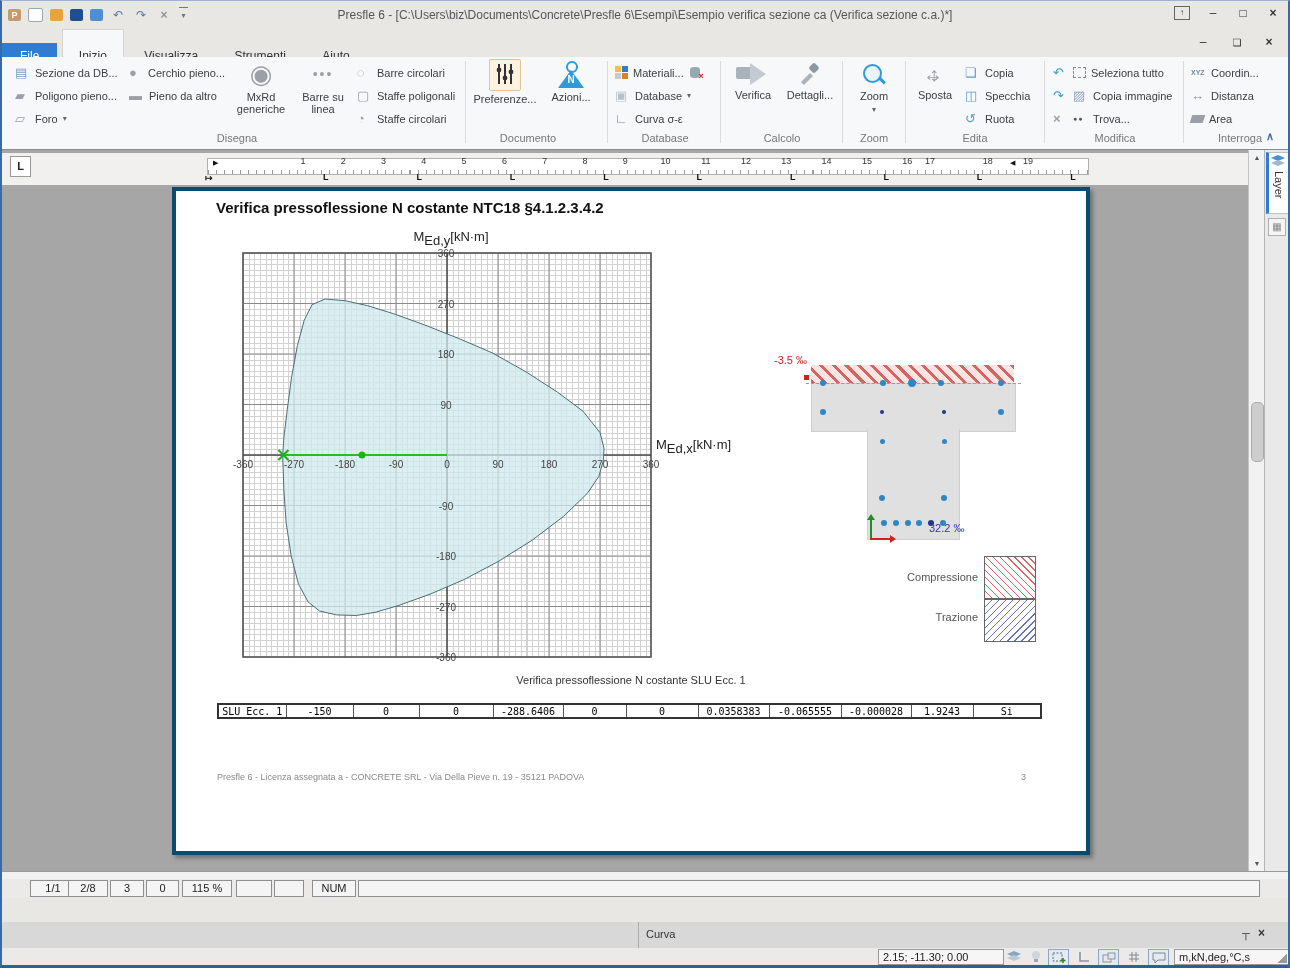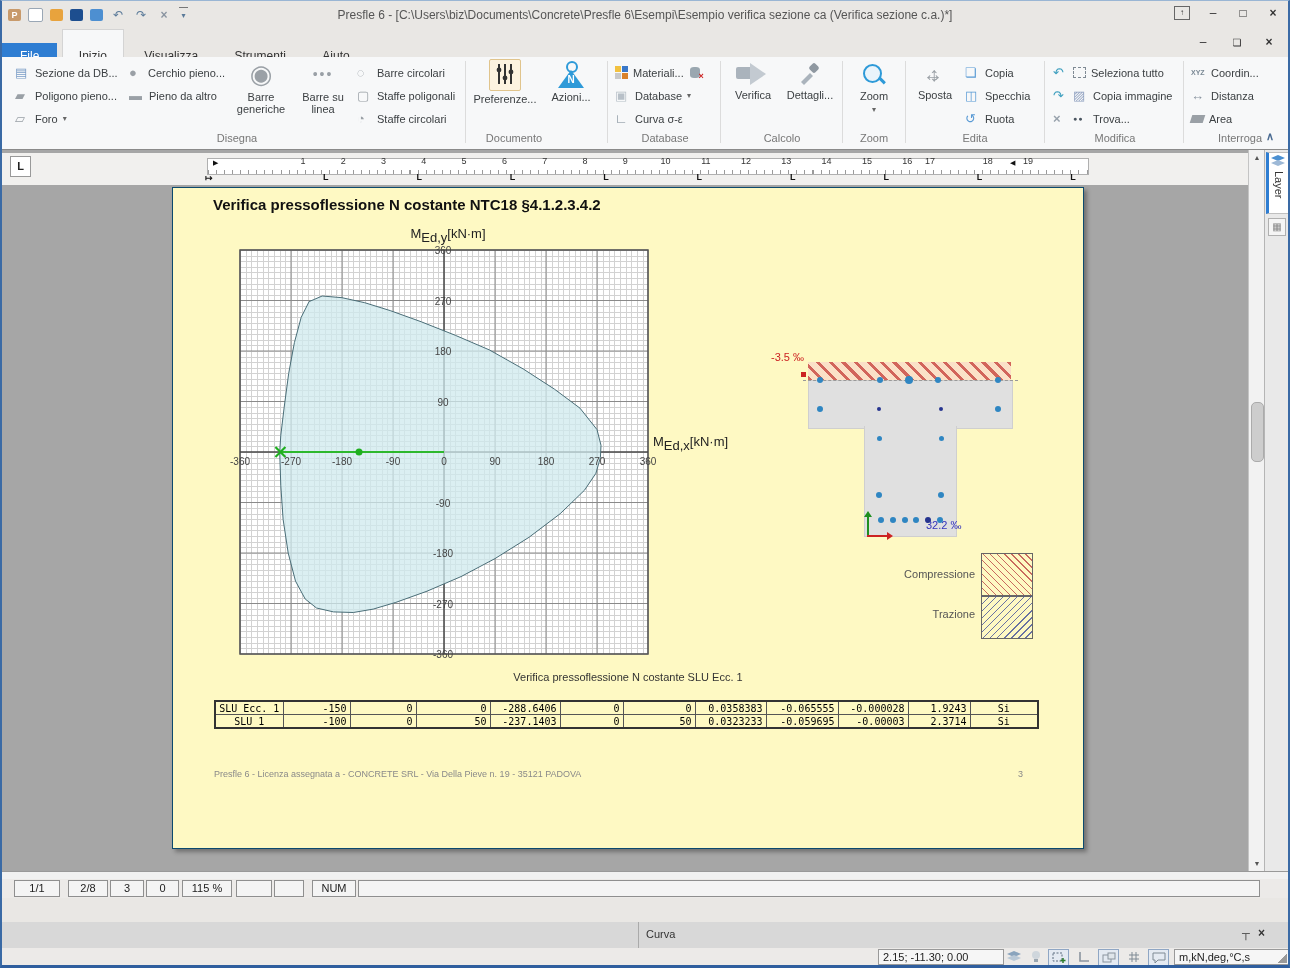--- a/index.html
+++ b/index.html
@@ -29,42 +29,42 @@
   .gico{color:#9aa0a6;font-size:13px;width:15px;}
   .caret{font-size:8px;color:#666;}
   
   #docarea{left:0;top:148px;width:1286px;height:722px;background:#a6a6a6;border-top:1px solid #8a8a8a;}
   #rulerstrip{left:0;top:3px;width:1262px;height:32px;background:#f1f0ee;}
   #rulerband{left:205px;top:5px;width:880px;height:15px;background:#fff;border:1px solid #b0b0b0;
      background-image:repeating-linear-gradient(to right,#9a9a9a 0 1px,transparent 1px 8.06px);
      background-size:100% 4px;background-position:0 100%;background-repeat:no-repeat;}
   .rnum{top:3px;width:18px;text-align:center;font-size:9px;color:#333;}
   .tstop{top:20px;font-size:9px;font-weight:bold;color:#111;line-height:9px;}
-  #page{left:170px;top:37px;width:910px;height:660px;background:#fef9c3;border:1px solid #0c4a6e;box-shadow:3px 3px 4px rgba(50,50,50,.45);}
+  #page{left:170px;top:37px;width:910px;height:660px;background:#ffffff;border:4px solid #0c4a6e;box-shadow:3px 3px 4px rgba(50,50,50,.45);}
   
   #plot{left:67px;top:62px;width:408px;height:404px;background:#fff;
      background-image:repeating-linear-gradient(to right,#d2d2d2 0 1px,transparent 1px 5.67px),
                       repeating-linear-gradient(to bottom,#d2d2d2 0 1px,transparent 1px 5.61px);}
   .tick{position:absolute;font-size:10px;color:#444;text-align:center;background:transparent;}
   .axlbl{font-size:13px;color:#222;}
   .axlbl sub{font-size:13px;}
   
   .concrete{background:#e0e0e0;border:1px solid #cfcfcf;}
   .bar{position:absolute;border-radius:50%;}
   .hatch-red{background:repeating-linear-gradient(45deg,rgba(205,85,80,.9) 0 3px,rgba(248,205,203,.55) 3px 9px);}
   .legend-box{border:1px solid #666;width:50px;height:42px;}
   .lb-red{background:repeating-linear-gradient(45deg,rgba(192,80,77,.85) 0 1px,rgba(255,255,255,0) 1px 5px);}
   .lb-blue{background:repeating-linear-gradient(135deg,rgba(79,91,157,.85) 0 1px,rgba(255,255,255,0) 1px 5px);}
   .legend-lab{font-size:11px;color:#555;text-align:right;width:120px;}
   
   table.res{border-collapse:collapse;table-layout:fixed;width:824px;font-size:10px;}
   table.res th{background:#d9d9d9;border:1px solid #444;font-weight:bold;font-size:9.5px;height:13px;padding:0 2px;border-bottom:2px solid #333;}
   table.res td{border:1px solid #555;font-family:"DejaVu Sans Mono",monospace;font-size:10px;height:12px;padding:0 3px;white-space:nowrap;}
   table.res{border:2px solid #333;}
-  td.num{text-align:right;} td.ctr,th{text-align:center;}
+  td.num{text-align:center;} td.ctr,th{text-align:center;}
   
   #vscroll{left:1246px;top:0;width:16px;height:722px;background:#f2f2f2;border-left:1px solid #c4c4c4;}
   .sarrow{width:16px;height:16px;text-align:center;font-size:7px;line-height:16px;color:#555;}
   #rightdock{left:1262px;top:0;width:24px;height:722px;background:#e9e9e9;border-left:1px solid #b5b5b5;}
   #layertab{left:1px;top:2px;width:22px;height:60px;background:#fff;border:1px solid #c0c0c0;border-left:3px solid #2e7dd2;}
   .vtext{writing-mode:vertical-rl;font-size:11px;color:#333;}
   
   #hscroll{left:0;top:870px;width:1286px;height:8px;background:#f1f1f1;border-top:1px solid #999;}
   #cellrow{left:0;top:878px;width:1286px;height:19px;background:#eceae8;}
   .scell{top:1px;height:15px;border:1px solid #8f8f8f;background:#f4f4f4;text-align:center;font-size:11px;color:#222;line-height:15px;}
@@ -134,21 +134,21 @@
           <span class="gico">●</span>
           <span>Cerchio pieno...</span>
         </div>
       <div class="sbtn">
           <span class="gico">▬</span>
           <span>Pieno da altro</span>
         </div>
     </div>
     <div class="r bigbtn" style="left:228px;top:2px;width:62px;">
       <div style="font-size:26px;color:#9aa0a6;line-height:30px;">◉</div>
-      <div class="blabel">Barre generiche</div>
+      <div class="blabel">MxRd generiche</div>
     </div>
     <div class="r bigbtn" style="left:292px;top:2px;width:58px;">
       <div style="font-size:14px;color:#9aa0a6;line-height:30px;letter-spacing:2px;">•••</div>
       <div class="blabel">Barre su linea</div>
     </div>
     <div class="r" style="left:352px;top:4px;width:108px;">
       <div class="sbtn">
           <span class="gico">◌</span>
           <span>Barre circolari</span>
         </div>
@@ -182,21 +182,21 @@
       <div class="blabel">Preferenze...</div>
     </div>
     <div class="r bigbtn" style="left:540px;top:2px;width:58px;">
       <div style="position:relative;margin:2px auto 0;width:26px;height:28px;">
         <span style="position:absolute;left:8px;top:0;width:8px;height:8px;border:2px solid #2e9ad8;border-radius:50%;"></span>
         <span style="position:absolute;left:0;top:9px;width:0;height:0;border-left:13px solid transparent;border-right:13px solid transparent;border-bottom:18px solid #2e9ad8;"></span>
         <span style="position:absolute;left:0;top:13px;width:26px;text-align:center;color:#fff;font-size:10px;font-weight:bold;">N</span>
       </div>
       <div class="blabel">Azioni...</div>
     </div>
-    <span class="r glabel" style="left:448px;width:128px;">Documento</span>
+    <span class="r glabel" style="left:462px;width:128px;">Documento</span>
     <div class="r gsep" style="left:605px;"></div>
 
     <div class="r" style="left:610px;top:4px;width:106px;">
       <div class="sbtn">
         <span style="display:inline-grid;grid-template-columns:6px 6px;gap:1px;">
             <i style="background:#f2c140;height:6px;"></i>
             <i style="background:#3a78c9;height:6px;"></i>
             <i style="background:#c9c9c9;height:6px;"></i>
             <i style="background:#d9822b;height:6px;"></i>
           </span>
@@ -466,34 +466,20 @@
               <td class="num">0</td>
               <td class="num">-288.6406</td>
               <td class="num">0</td>
               <td class="num">0</td>
               <td class="num">0.0358383</td>
               <td class="num">-0.065555</td>
               <td class="num">-0.000028</td>
               <td class="num">1.9243</td>
               <td class="ctr">Si</td>
         </tr>
-        <tr>
-          <td class="ctr">SLU 1</td>
-              <td class="num">-100</td>
-              <td class="num">0</td>
-              <td class="num">50</td>
-              <td class="num">-237.1403</td>
-              <td class="num">0</td>
-              <td class="num">50</td>
-              <td class="num">0.0323233</td>
-              <td class="num">-0.059695</td>
-              <td class="num">-0.00003</td>
-              <td class="num">2.3714</td>
-              <td class="ctr">Si</td>
-        </tr>
       </tbody>
         </table>
 
       <div class="r" style="left:41px;top:581px;font-size:9px;color:#8a8a8a;">Presfle 6 - Licenza assegnata a - CONCRETE SRL - Via Della Pieve n. 19 - 35121 PADOVA</div>
       <div class="r" style="left:845px;top:581px;font-size:9px;color:#8a8a8a;">3</div>
     </div>
 
     <div class="r" id="vscroll">
       <div class="sarrow r" style="left:0;top:0;">▲</div>
       <div class="r" style="left:2px;top:252px;width:11px;height:58px;background:#cdcdcd;border:1px solid #ababab;border-radius:5px;"></div>
@@ -508,21 +494,21 @@
           </svg>
         <div class="vtext" style="margin-left:4px;">Layer</div>
       </div>
       <div class="r" style="left:3px;top:68px;width:16px;height:16px;border:1px solid #b0b0b0;background:#f5f5f5;text-align:center;font-size:10px;color:#888;line-height:16px;">▦</div>
     </div>
   </div>
 
   <div class="r" id="hscroll"></div>
 
   <div class="r" id="cellrow">
-    <span class="r scell" style="left:12px;width:44px;">1/1</span>
+    <span class="r scell" style="left:28px;width:44px;">1/1</span>
     <span class="r scell" style="left:66px;width:38px;">2/8</span>
     <span class="r scell" style="left:108px;width:32px;">3</span>
     <span class="r scell" style="left:144px;width:31px;">0</span>
     <span class="r scell" style="left:180px;width:48px;">115 %</span>
     <span class="r scell" style="left:234px;width:34px;"></span>
     <span class="r scell" style="left:272px;width:28px;"></span>
     <span class="r scell" style="left:310px;width:42px;">NUM</span>
     <span class="r scell" style="left:356px;width:900px;"></span>
   </div>
 

